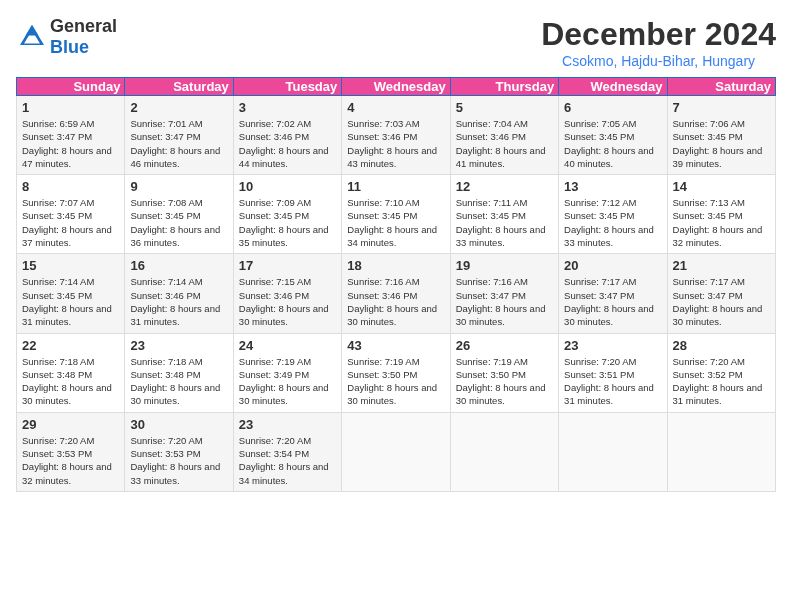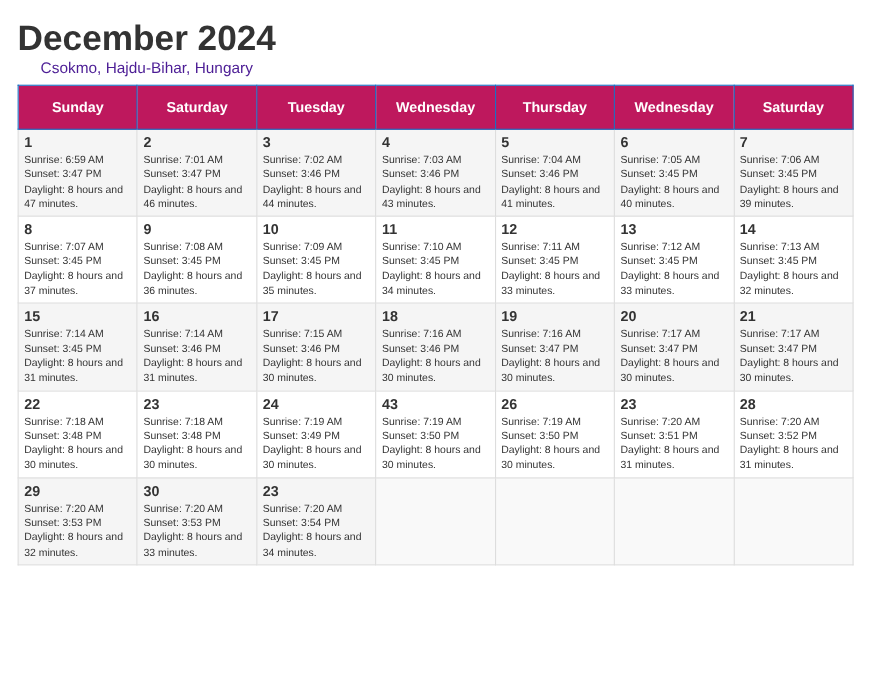--- a/index.html
+++ b/index.html
@@ -36,32 +36,32 @@
     .title-block {
       text-align: center;
     }
     .month-title {
       font-size: 32px;
       font-weight: bold;
       color: #333;
     }
     .subtitle {
       font-size: 14px;
-      color: #4c1d95;
+      color: #3b82f6;
     }
     .calendar {
       width: 100%;
       border-collapse: collapse;
       font-size: 10px;
     }
     .calendar thead tr th {
-      background: #be185d;
+      background: #ec4899;
       color: #fff;
-      padding: 12px 4px;
-      text-align: center;
+      padding: 1px 4px;
+      text-align: right;
       font-size: 13px;
       font-weight: bold;
       border: 1px solid #1a6fc4;
     }
     .calendar tbody tr td {
       vertical-align: top;
       padding: 4px 5px;
       border: 1px solid #ddd;
       width: 108px;
       min-height: 80px;
@@ -86,20 +86,31 @@
       line-height: 1.4;
     }
     .empty-cell {
       background: #f9f9f9 !important;
     }
   </style>
 </head>
 <body>
 
 <div class="header">
+  <div class="logo">
+    <svg class="logo-icon" viewBox="0 0 40 40">
+      <polygon points="20,5 35,30 5,30" fill="#1a6fc4"></polygon>
+      <polygon points="20,12 30,28 10,28" fill="#fff"></polygon>
+      <polygon points="20,5 28,18 12,18" fill="#1a6fc4"></polygon>
+    </svg>
+    <div>
+      <span class="logo-general">General</span><br>
+      <span class="logo-blue">Blue</span>
+    </div>
+  </div>
   <div class="title-block">
     <div class="month-title">December 2024</div>
     <div class="subtitle">Csokmo, Hajdu-Bihar, Hungary</div>
   </div>
 </div>
 
 <table class="calendar">
   <thead>
     <tr>
     <th>Sunday</th>

